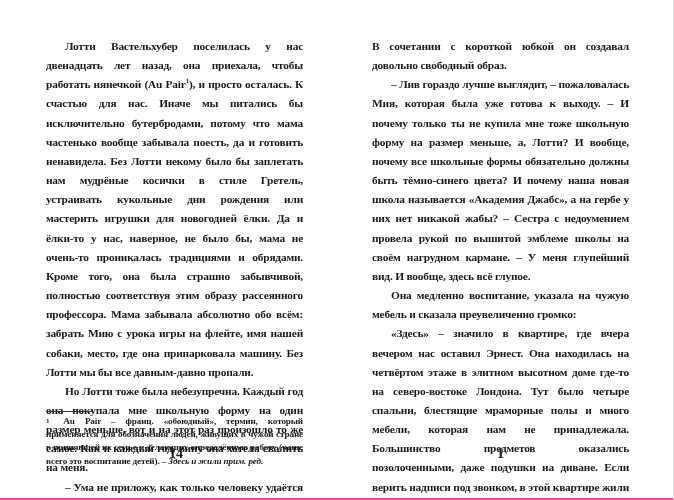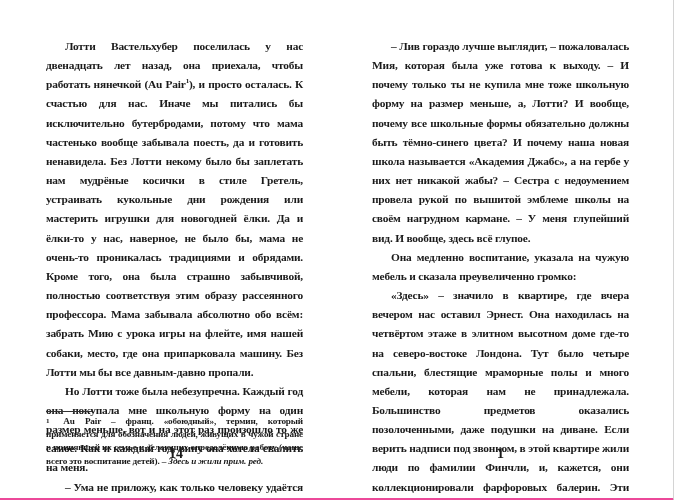--- a/index.html
+++ b/index.html
@@ -42,20 +42,21 @@
       <p class="ind">– Ума не приложу, как только человеку удаётся так сильно вырасти всего за одно лето, – ворчала она, пытаясь застегнуть школьный пиджак у меня на груди. – А тут ещё и… наверху! Ты это специально!</p>
 
     </div>
     <div class="fn-rule"></div>
     <div class="footnote"><span class="mark">1</span><span>Au Pair – франц. «обоюдный», термин, который применяется для обозначения людей, живущих в чужой стране в принявшей их семье и делающих определённую работу (чаще всего это воспитание детей). – </span><i>Здесь и жили прим. ред.</i></div>
     <div class="pagenum">14</div>
   </div>
 
   <div class="page right">
     <div class="text">
+      <p class="noind">В сочетании с короткой юбкой он создавал довольно свободный образ.</p>
       <p class="ind">– Лив гораздо лучше выглядит, – пожаловалась Мия, которая была уже готова к выходу. – И почему только ты не купила мне тоже школьную форму на размер меньше, а, Лотти? И вообще, почему все школьные формы обязательно должны быть тёмно-синего цвета? И почему наша новая школа называется «Академия Джабс», а на гербе у них нет никакой жабы? – Сестра с недоумением провела рукой по вышитой эмблеме школы на своём нагрудном кармане. – У меня глупейший вид. И вообще, здесь всё глупое.</p>
       <p class="ind">Она медленно воспитание, указала на чужую мебель и сказала преувеличенно громко:</p>
       <p class="ind">«Здесь» – значило в квартире, где вчера вечером нас оставил Эрнест. Она находилась на четвёртом этаже в элитном высотном доме где-то на северо-востоке Лондона. Тут было четыре спальни, блестящие мраморные полы и много мебели, которая нам не принадлежала. Большинство предметов оказались позолоченными, даже подушки на диване. Если верить надписи под звонком, в этой квартире жили люди по фамилии Финчли, и, кажется, они коллекционировали фарфоровых балерин. Эти балерины попадались на каждом шагу.</p>
 
     </div>
     <div class="pagenum">1</div>
   </div>
 
 </div>
 

